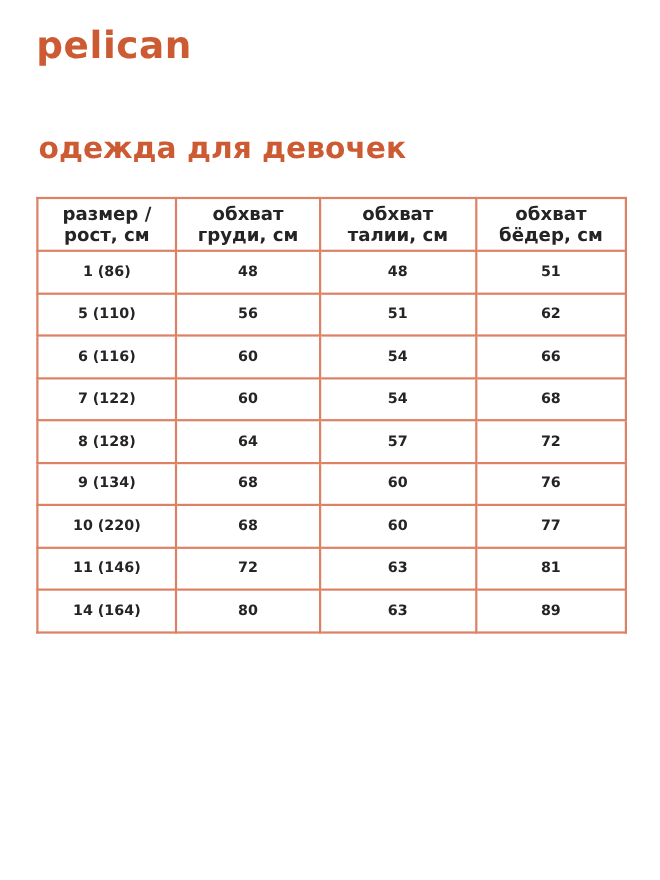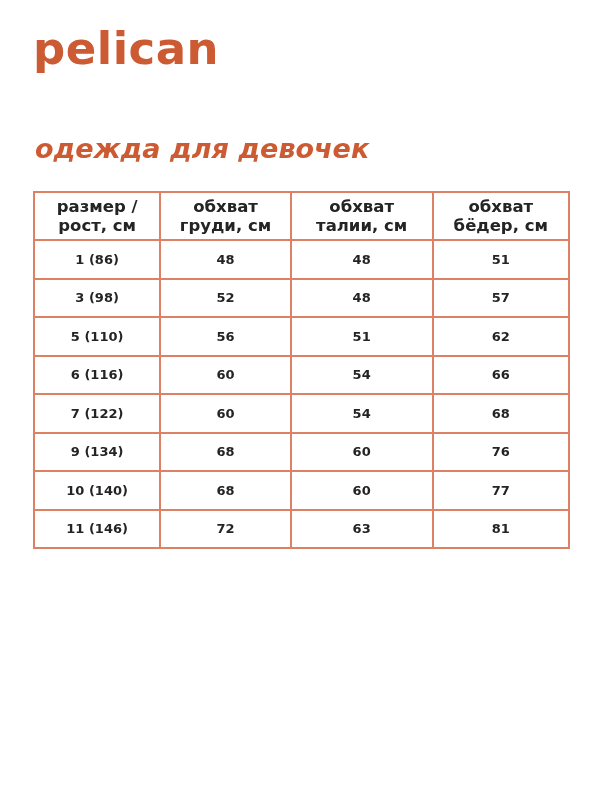--- a/index.html
+++ b/index.html
@@ -7,33 +7,32 @@
     padding: 0;
     background: #ffffff;
     width: 600px;
     height: 800px;
     font-family: "DejaVu Sans", "Liberation Sans", sans-serif;
     color: #242424;
     overflow: hidden;
   }
   .logo {
     margin: 24px 0 0 33px;
-    font-size: 45px;
+    font-size: 34px;
     font-weight: 700;
     line-height: 1.1;
     color: #cc5b33;
     letter-spacing: 0.5px;
   }
   .subtitle {
     margin: 60px 0 0 35px;
     font-size: 27px;
     font-weight: 700;
     color: #cc5b33;
     line-height: 1.1;
-    font-style: italic;
   }
   table.size-chart {
     margin: 28px 0 0 33px;
     border-collapse: collapse;
     width: 537px;
     table-layout: fixed;
   }
   table.size-chart th,
   table.size-chart td {
     border: 2px solid #dd8164;
@@ -84,55 +83,61 @@
     </tr>
   </thead>
   <tbody>
     <tr>
       <td>1 (86)</td>
       <td>48</td>
       <td>48</td>
       <td>51</td>
     </tr>
     <tr>
-      <td>3 (98)</td>
-      <td>52</td>
-      <td>48</td>
-      <td>57</td>
-    </tr>
-    <tr>
       <td>5 (110)</td>
       <td>56</td>
       <td>51</td>
       <td>62</td>
     </tr>
     <tr>
       <td>6 (116)</td>
       <td>60</td>
       <td>54</td>
       <td>66</td>
     </tr>
     <tr>
       <td>7 (122)</td>
       <td>60</td>
       <td>54</td>
       <td>68</td>
     </tr>
     <tr>
+      <td>8 (128)</td>
+      <td>64</td>
+      <td>57</td>
+      <td>72</td>
+    </tr>
+    <tr>
       <td>9 (134)</td>
       <td>68</td>
       <td>60</td>
       <td>76</td>
     </tr>
     <tr>
-      <td>10 (140)</td>
+      <td>10 (220)</td>
       <td>68</td>
       <td>60</td>
       <td>77</td>
     </tr>
     <tr>
       <td>11 (146)</td>
       <td>72</td>
       <td>63</td>
       <td>81</td>
     </tr>
+    <tr>
+      <td>14 (164)</td>
+      <td>80</td>
+      <td>63</td>
+      <td>89</td>
+    </tr>
   </tbody>
 </table>
 
 </body></html>

